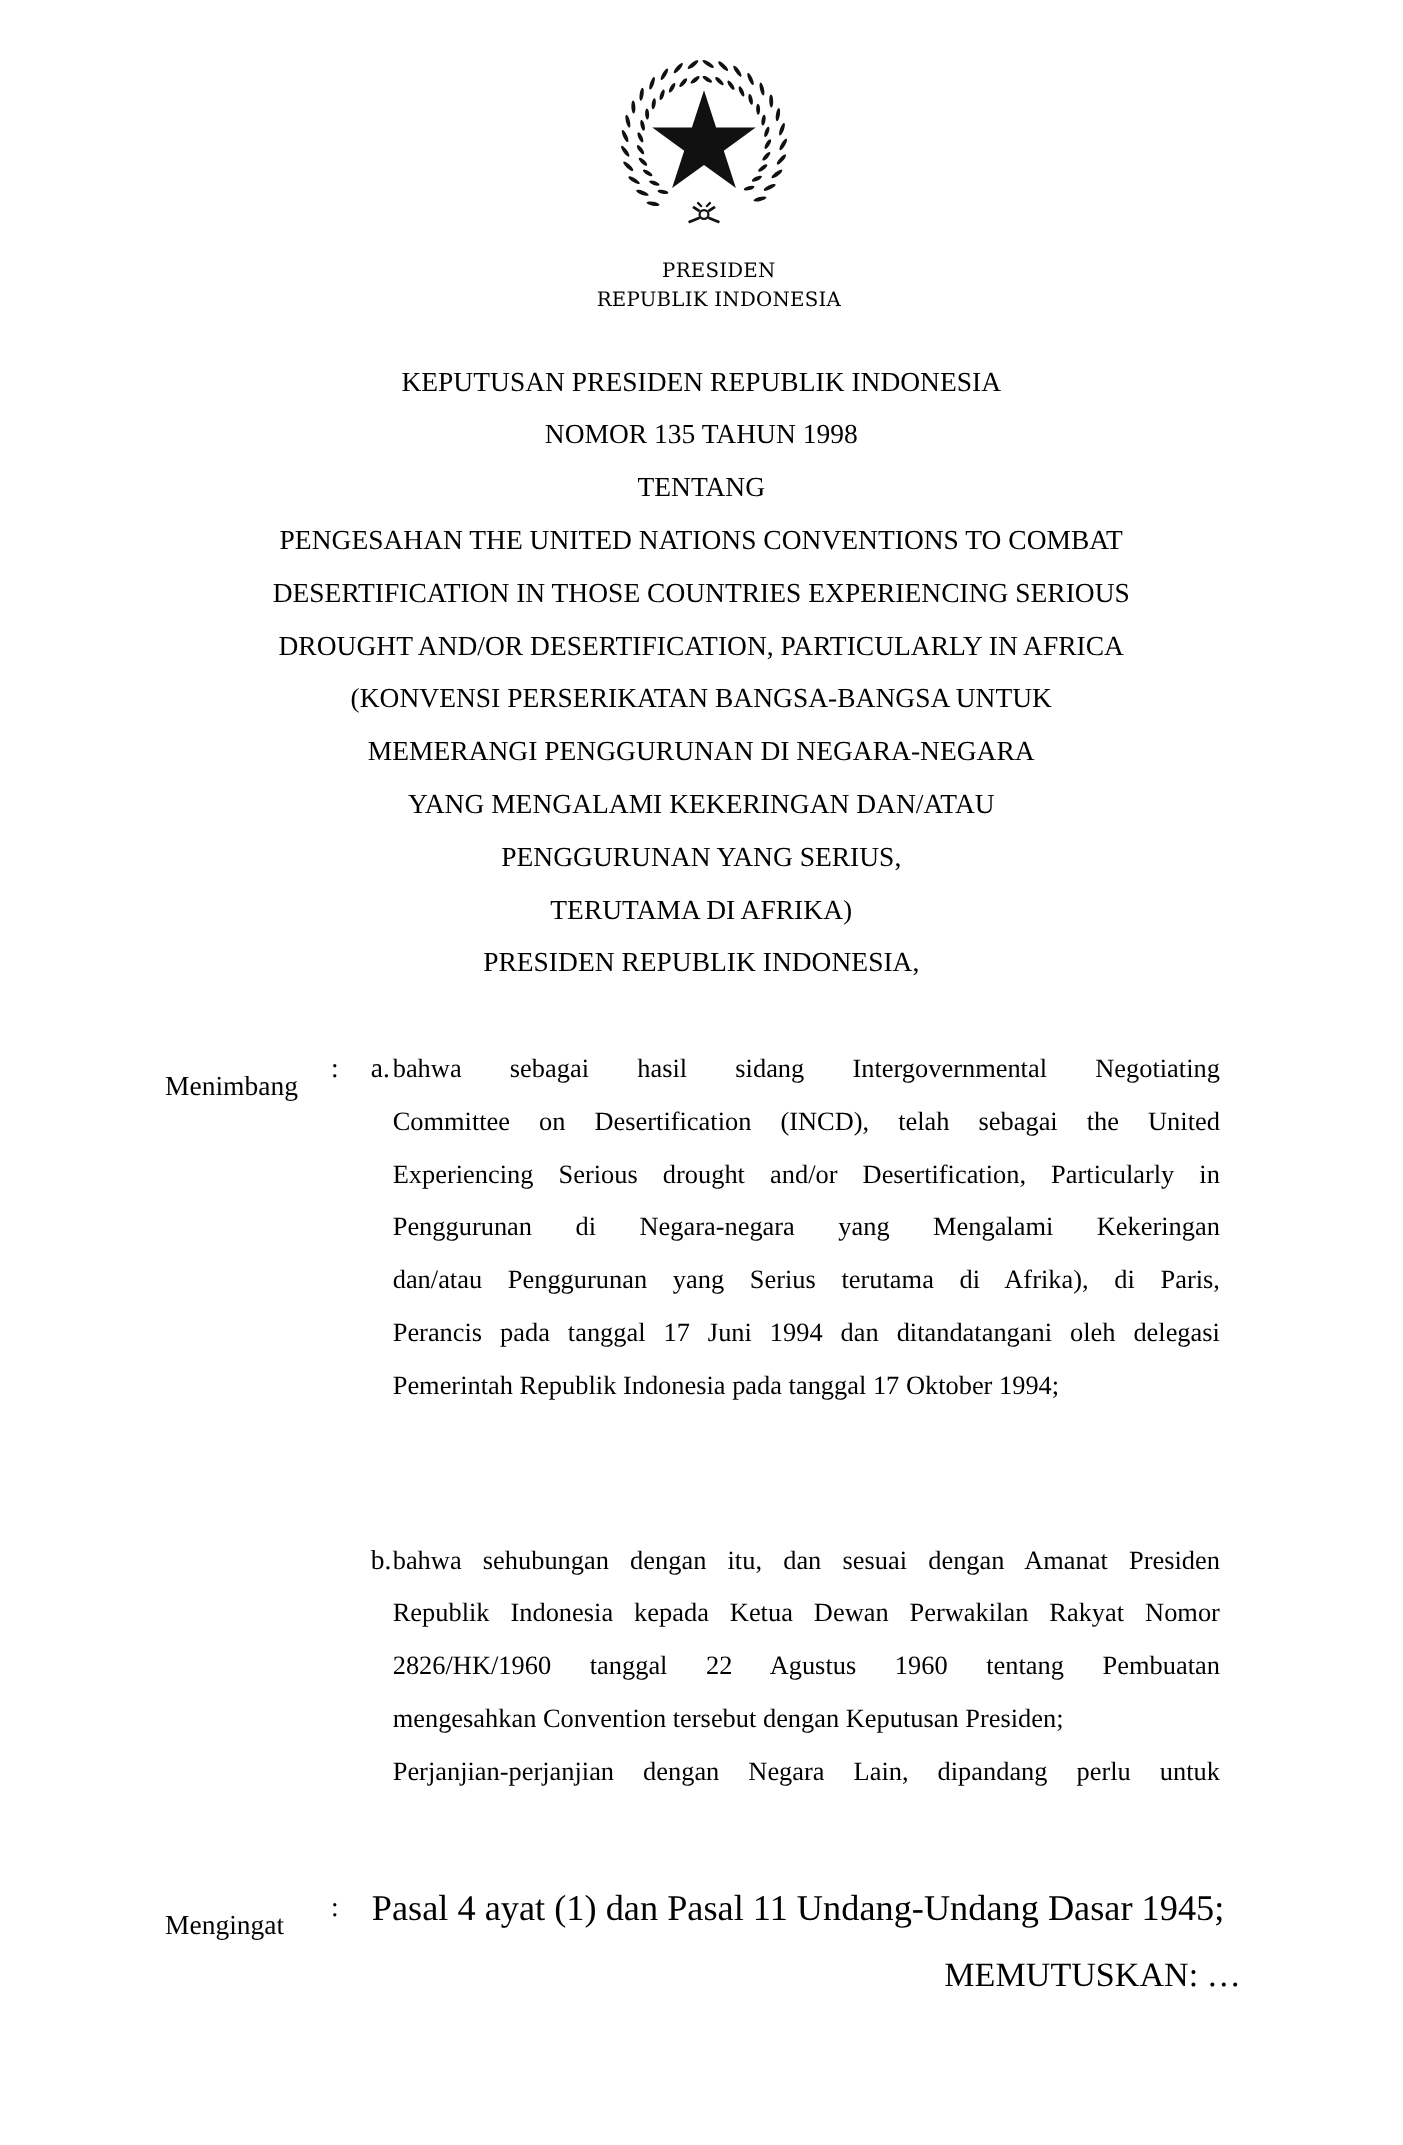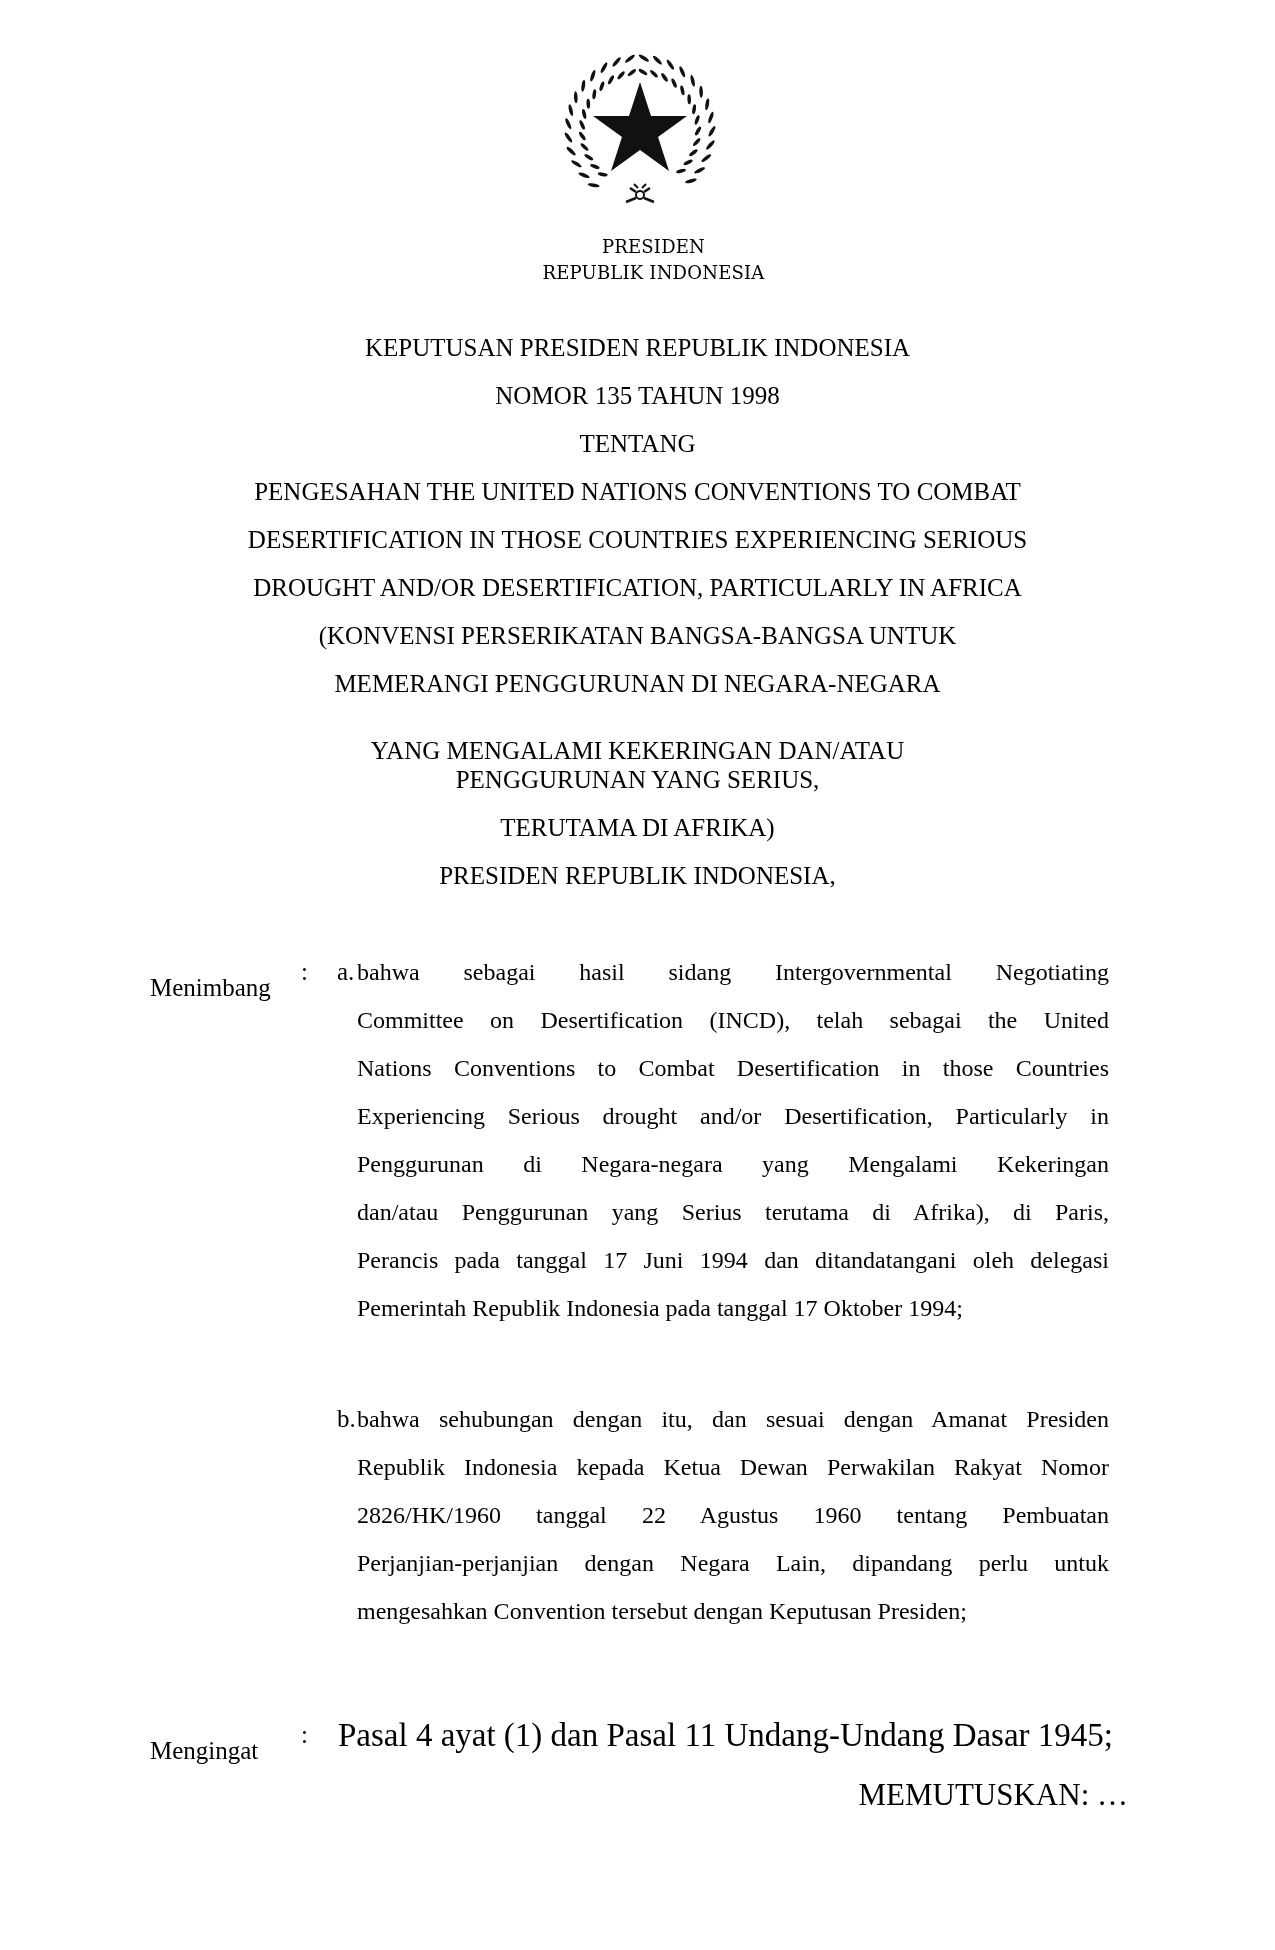--- a/index.html
+++ b/index.html
@@ -104,47 +104,46 @@
 
 <div id="title-block">
   <div class="title-line" style="top:333px">KEPUTUSAN PRESIDEN REPUBLIK INDONESIA</div>
   <div class="title-line" style="top:381px">NOMOR 135 TAHUN 1998</div>
   <div class="title-line" style="top:429px">TENTANG</div>
   <div class="title-line" style="top:477px">PENGESAHAN THE UNITED NATIONS CONVENTIONS TO COMBAT</div>
   <div class="title-line" style="top:525px">DESERTIFICATION IN THOSE COUNTRIES EXPERIENCING SERIOUS</div>
   <div class="title-line" style="top:573px">DROUGHT AND/OR DESERTIFICATION, PARTICULARLY IN AFRICA</div>
   <div class="title-line" style="top:621px">(KONVENSI PERSERIKATAN BANGSA-BANGSA UNTUK</div>
   <div class="title-line" style="top:669px">MEMERANGI PENGGURUNAN DI NEGARA-NEGARA</div>
-  <div class="title-line" style="top:736px">YANG MENGALAMI KEKERINGAN DAN/ATAU</div>
+  <div class="title-line" style="top:717px">YANG MENGALAMI KEKERINGAN DAN/ATAU</div>
   <div class="title-line" style="top:765px">PENGGURUNAN YANG SERIUS,</div>
   <div class="title-line" style="top:813px">TERUTAMA DI AFRIKA)</div>
   <div class="title-line" style="top:861px">PRESIDEN REPUBLIK INDONESIA,</div>
 </div>
 
 <div class="label" style="top:957px;">Menimbang</div>
 <div class="colon" style="left:301px; top:957px;">:</div>
 
 <div class="marker" style="top:957px;">a.</div>
 <div class="para" style="top:948px;">
   <span class="ln">bahwa sebagai hasil sidang Intergovernmental Negotiating</span>
   <span class="ln">Committee on Desertification (INCD), telah sebagai the United</span>
-  <span class="ln">Nations Conventions to Combat Desertification in those Countries</span>
   <span class="ln">Experiencing Serious drought and/or Desertification, Particularly in</span>
   <span class="ln">Penggurunan di Negara-negara yang Mengalami Kekeringan</span>
   <span class="ln">dan/atau Penggurunan yang Serius terutama di Afrika), di Paris,</span>
   <span class="ln">Perancis pada tanggal 17 Juni 1994 dan ditandatangani oleh delegasi</span>
   <span class="ln last">Pemerintah Republik Indonesia pada tanggal 17 Oktober 1994;</span>
 </div>
 
 <div class="marker" style="top:1404px;">b.</div>
 <div class="para" style="top:1395px;">
   <span class="ln">bahwa sehubungan dengan itu, dan sesuai dengan Amanat Presiden</span>
   <span class="ln">Republik Indonesia kepada Ketua Dewan Perwakilan Rakyat Nomor</span>
   <span class="ln">2826/HK/1960 tanggal 22 Agustus 1960 tentang Pembuatan</span>
+  <span class="ln last">mengesahkan Convention tersebut dengan Keputusan Presiden;</span>
   <span class="ln">Perjanjian-perjanjian dengan Negara Lain, dipandang perlu untuk</span>
-  <span class="ln last">mengesahkan Convention tersebut dengan Keputusan Presiden;</span>
 </div>
 
 <div class="label" style="top:1720px;">Mengingat</div>
 <div class="colon" style="left:301px; top:1720px;">:</div>
 <div class="inline" style="top:1720px;">Pasal 4 ayat (1) dan Pasal 11 Undang-Undang Dasar 1945;</div>
 
 <div class="right" style="top:1780px;">MEMUTUSKAN:  …</div>
 
 </body></html>

